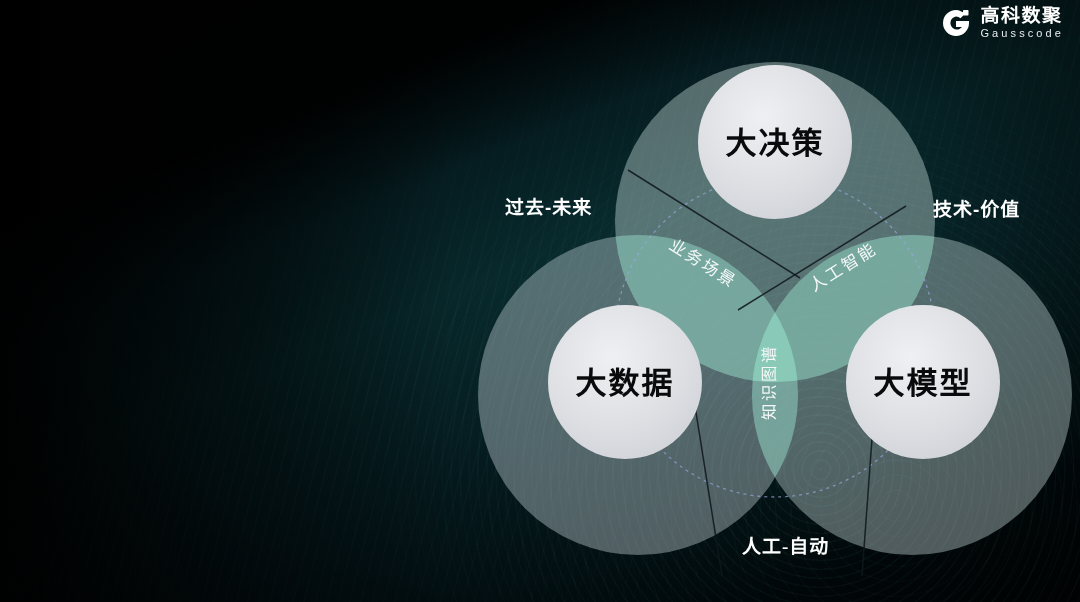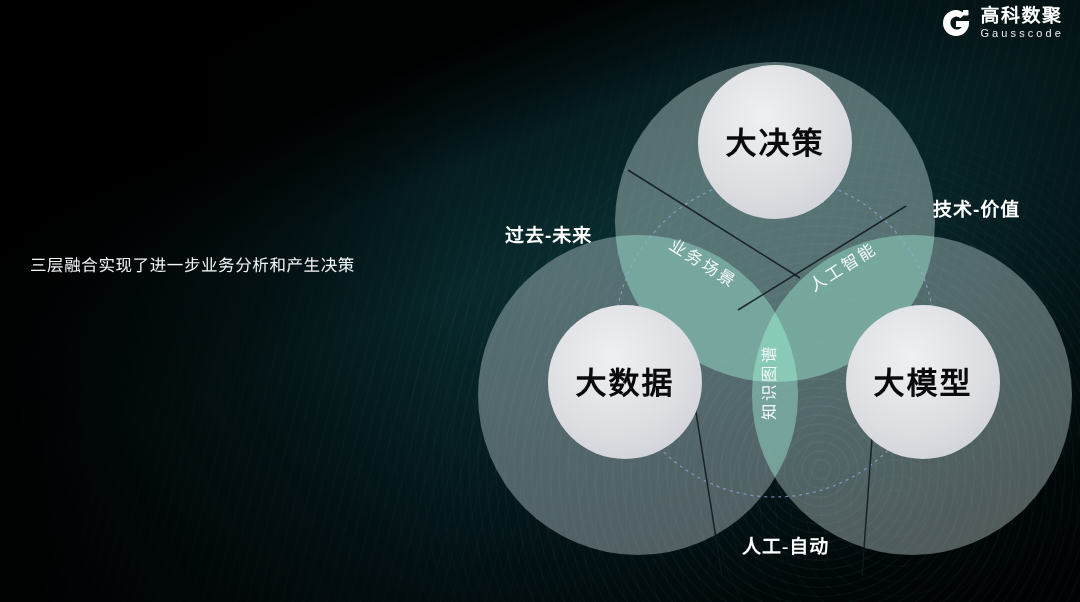--- a/index.html
+++ b/index.html
@@ -153,21 +153,21 @@
   }
   .axis-label {
     position: absolute;
     color: #ffffff;
     font-size: 19px;
     font-weight: 700;
     letter-spacing: 1px;
     white-space: nowrap;
     z-index: 35;
   }
-  .axis-past   { left: 505px; top: 192px; margin-top: 28px; }
+  .axis-past   { left: 505px; top: 192px; }
   .axis-tech   { left: 933px; top: 194px; }
   .axis-manual { left: 742px; top: 531px; font-family: Liberation Serif, serif; }
 </style>
 </head>
 <body>
 
 <div id="slide">
 
   <div class="bg-layer bg-base"></div>
   <div class="bg-layer bg-sheen"></div>
@@ -180,21 +180,20 @@
       <path d="M30 4 A26 26 0 1 0 56 30 L56 26 L30 26 L30 38 L42 38 A13 13 0 1 1 30 17 A13 13 0 0 1 39 20.5 L47.5 12 A26 26 0 0 0 30 4 Z" fill="#ffffff"></path>
       <rect x="44" y="4" width="11" height="11" rx="1.5" fill="#ffffff"></rect>
     </svg>
     <div class="logo-text">
       <span class="logo-cn">高科数聚</span>
       <span class="logo-en">Gausscode</span>
     </div>
   </div>
 
   <div class="copy">
-    <p class="copy-sub">三层融合实现了进一步业务分析和产生决策</p>
   </div>
 
   <div class="venn">
     <svg viewBox="0 0 610 592" preserveAspectRatio="xMidYMid meet">
       <defs>
         <clipPath id="clip-top">
             <circle cx="305" cy="212" r="160"></circle>
           </clipPath>
         <clipPath id="clip-left">
             <circle cx="168" cy="385" r="160"></circle>

